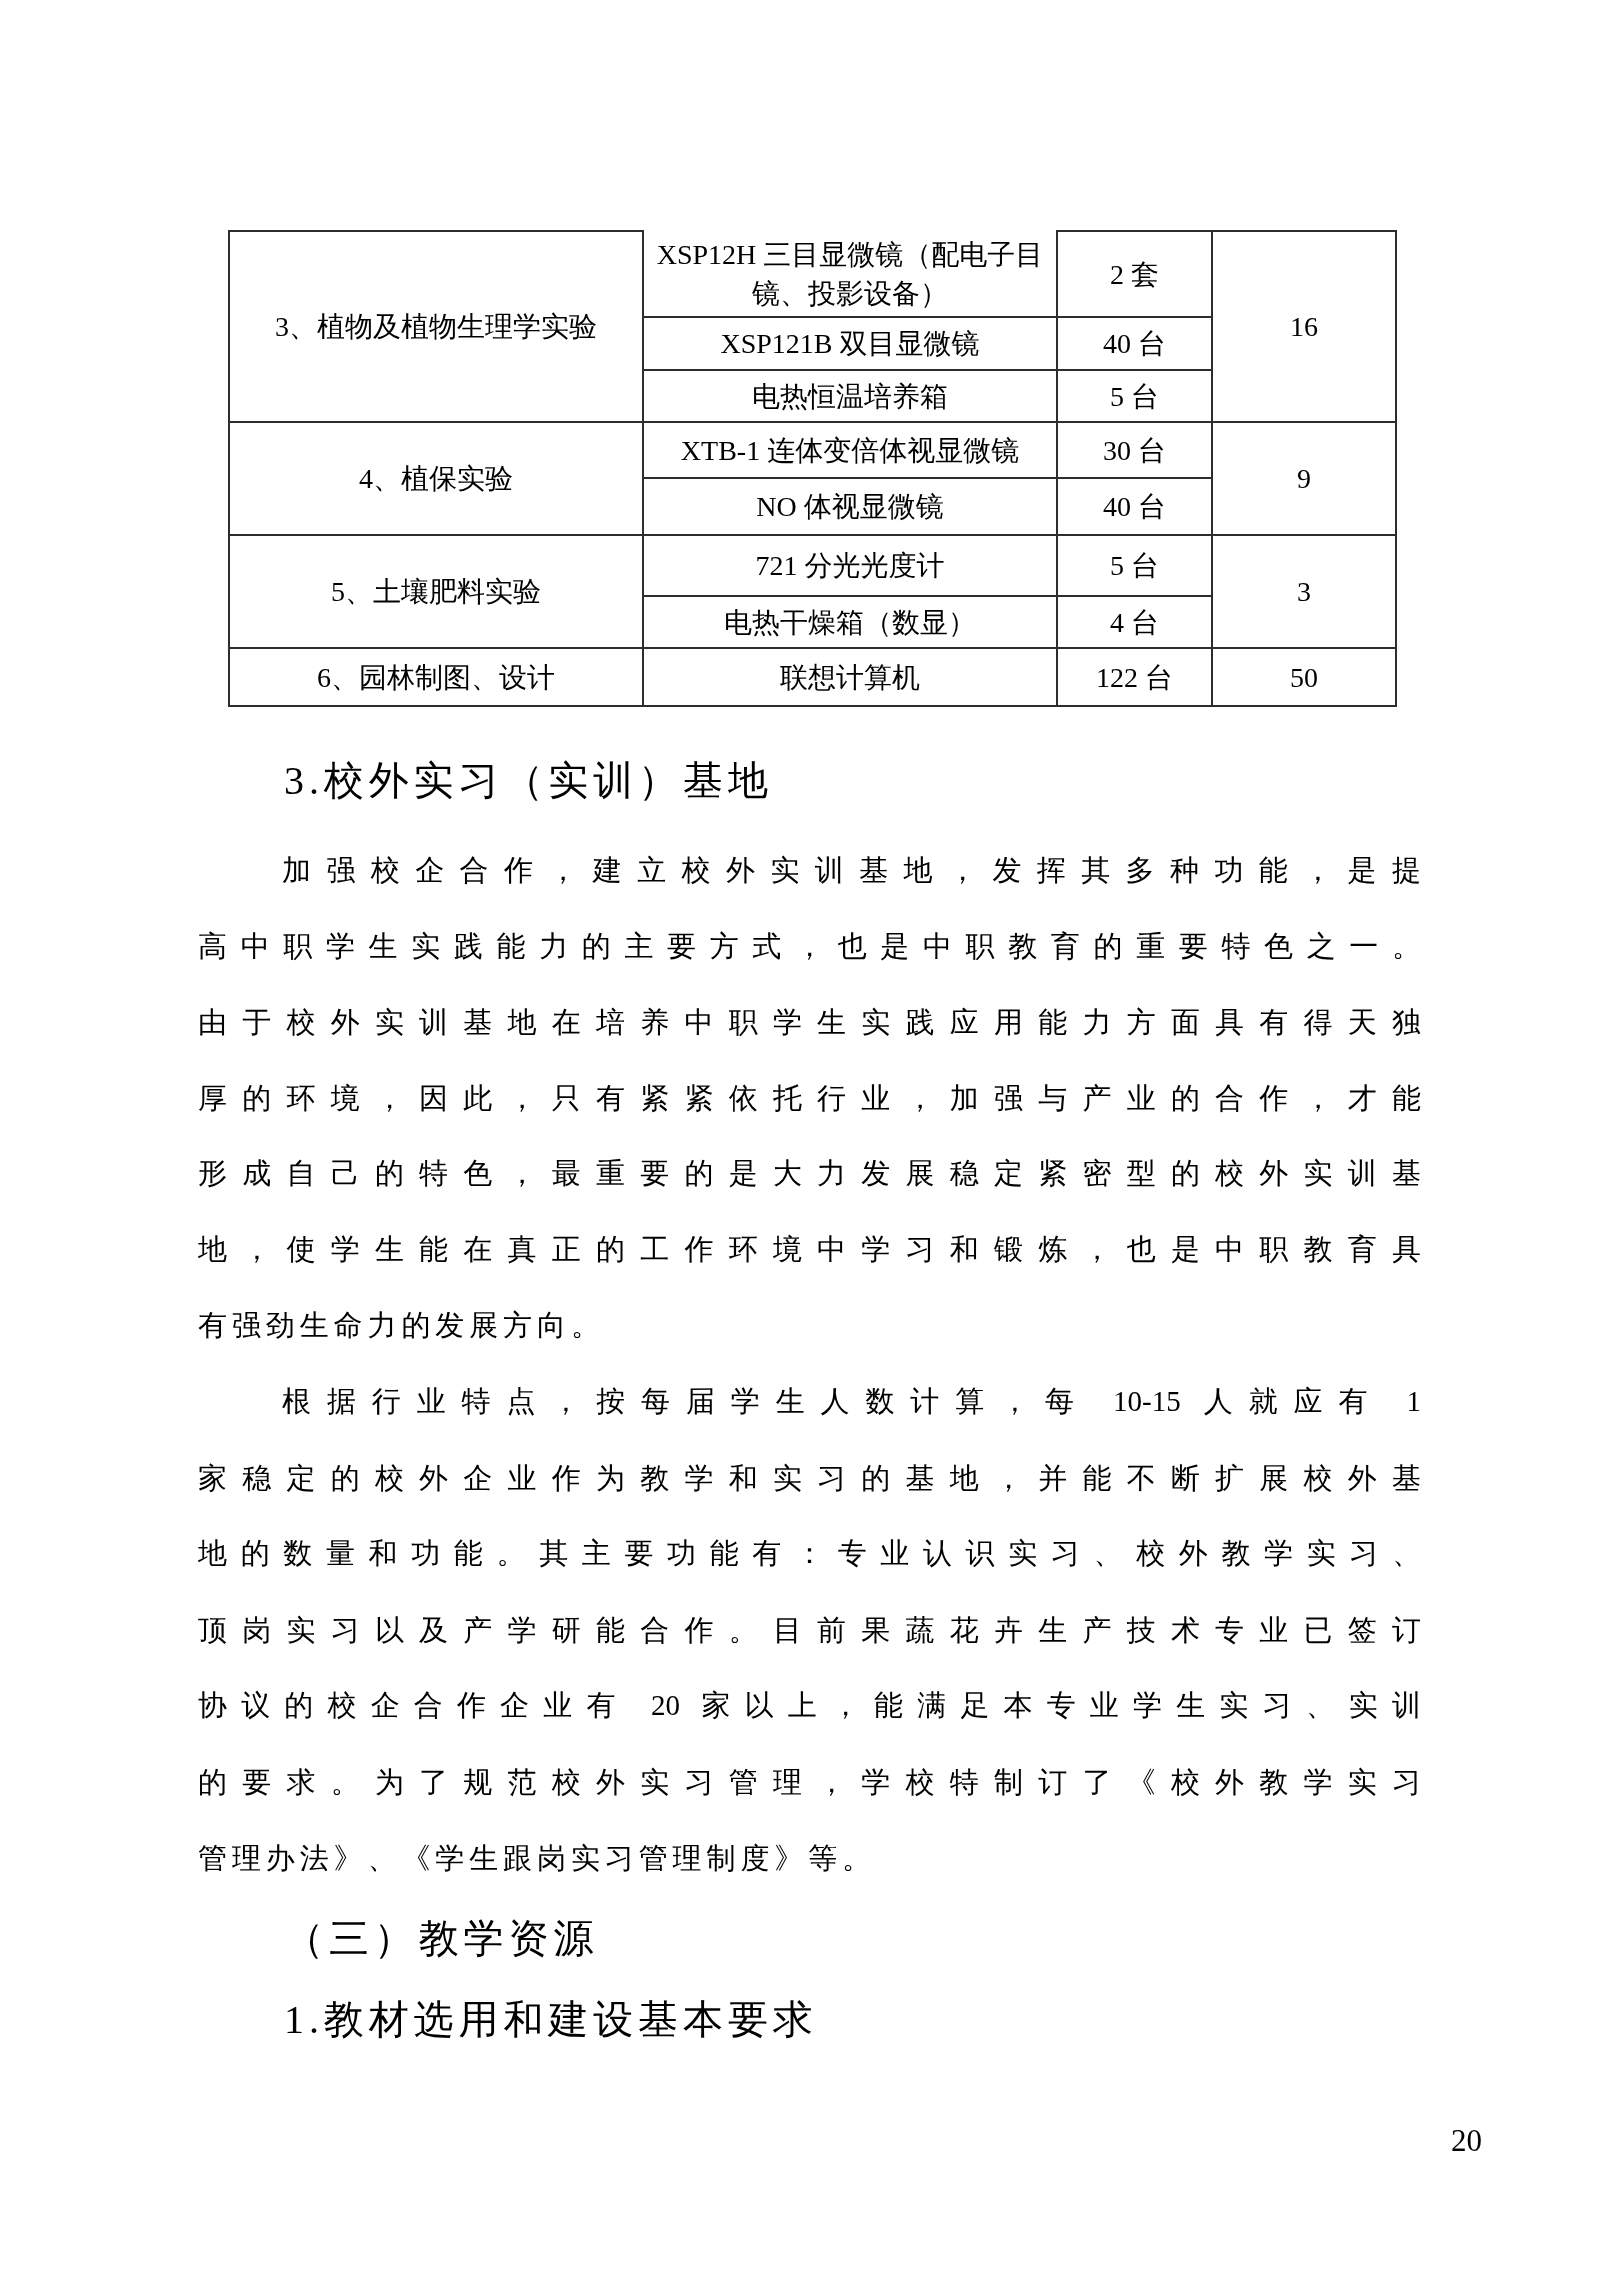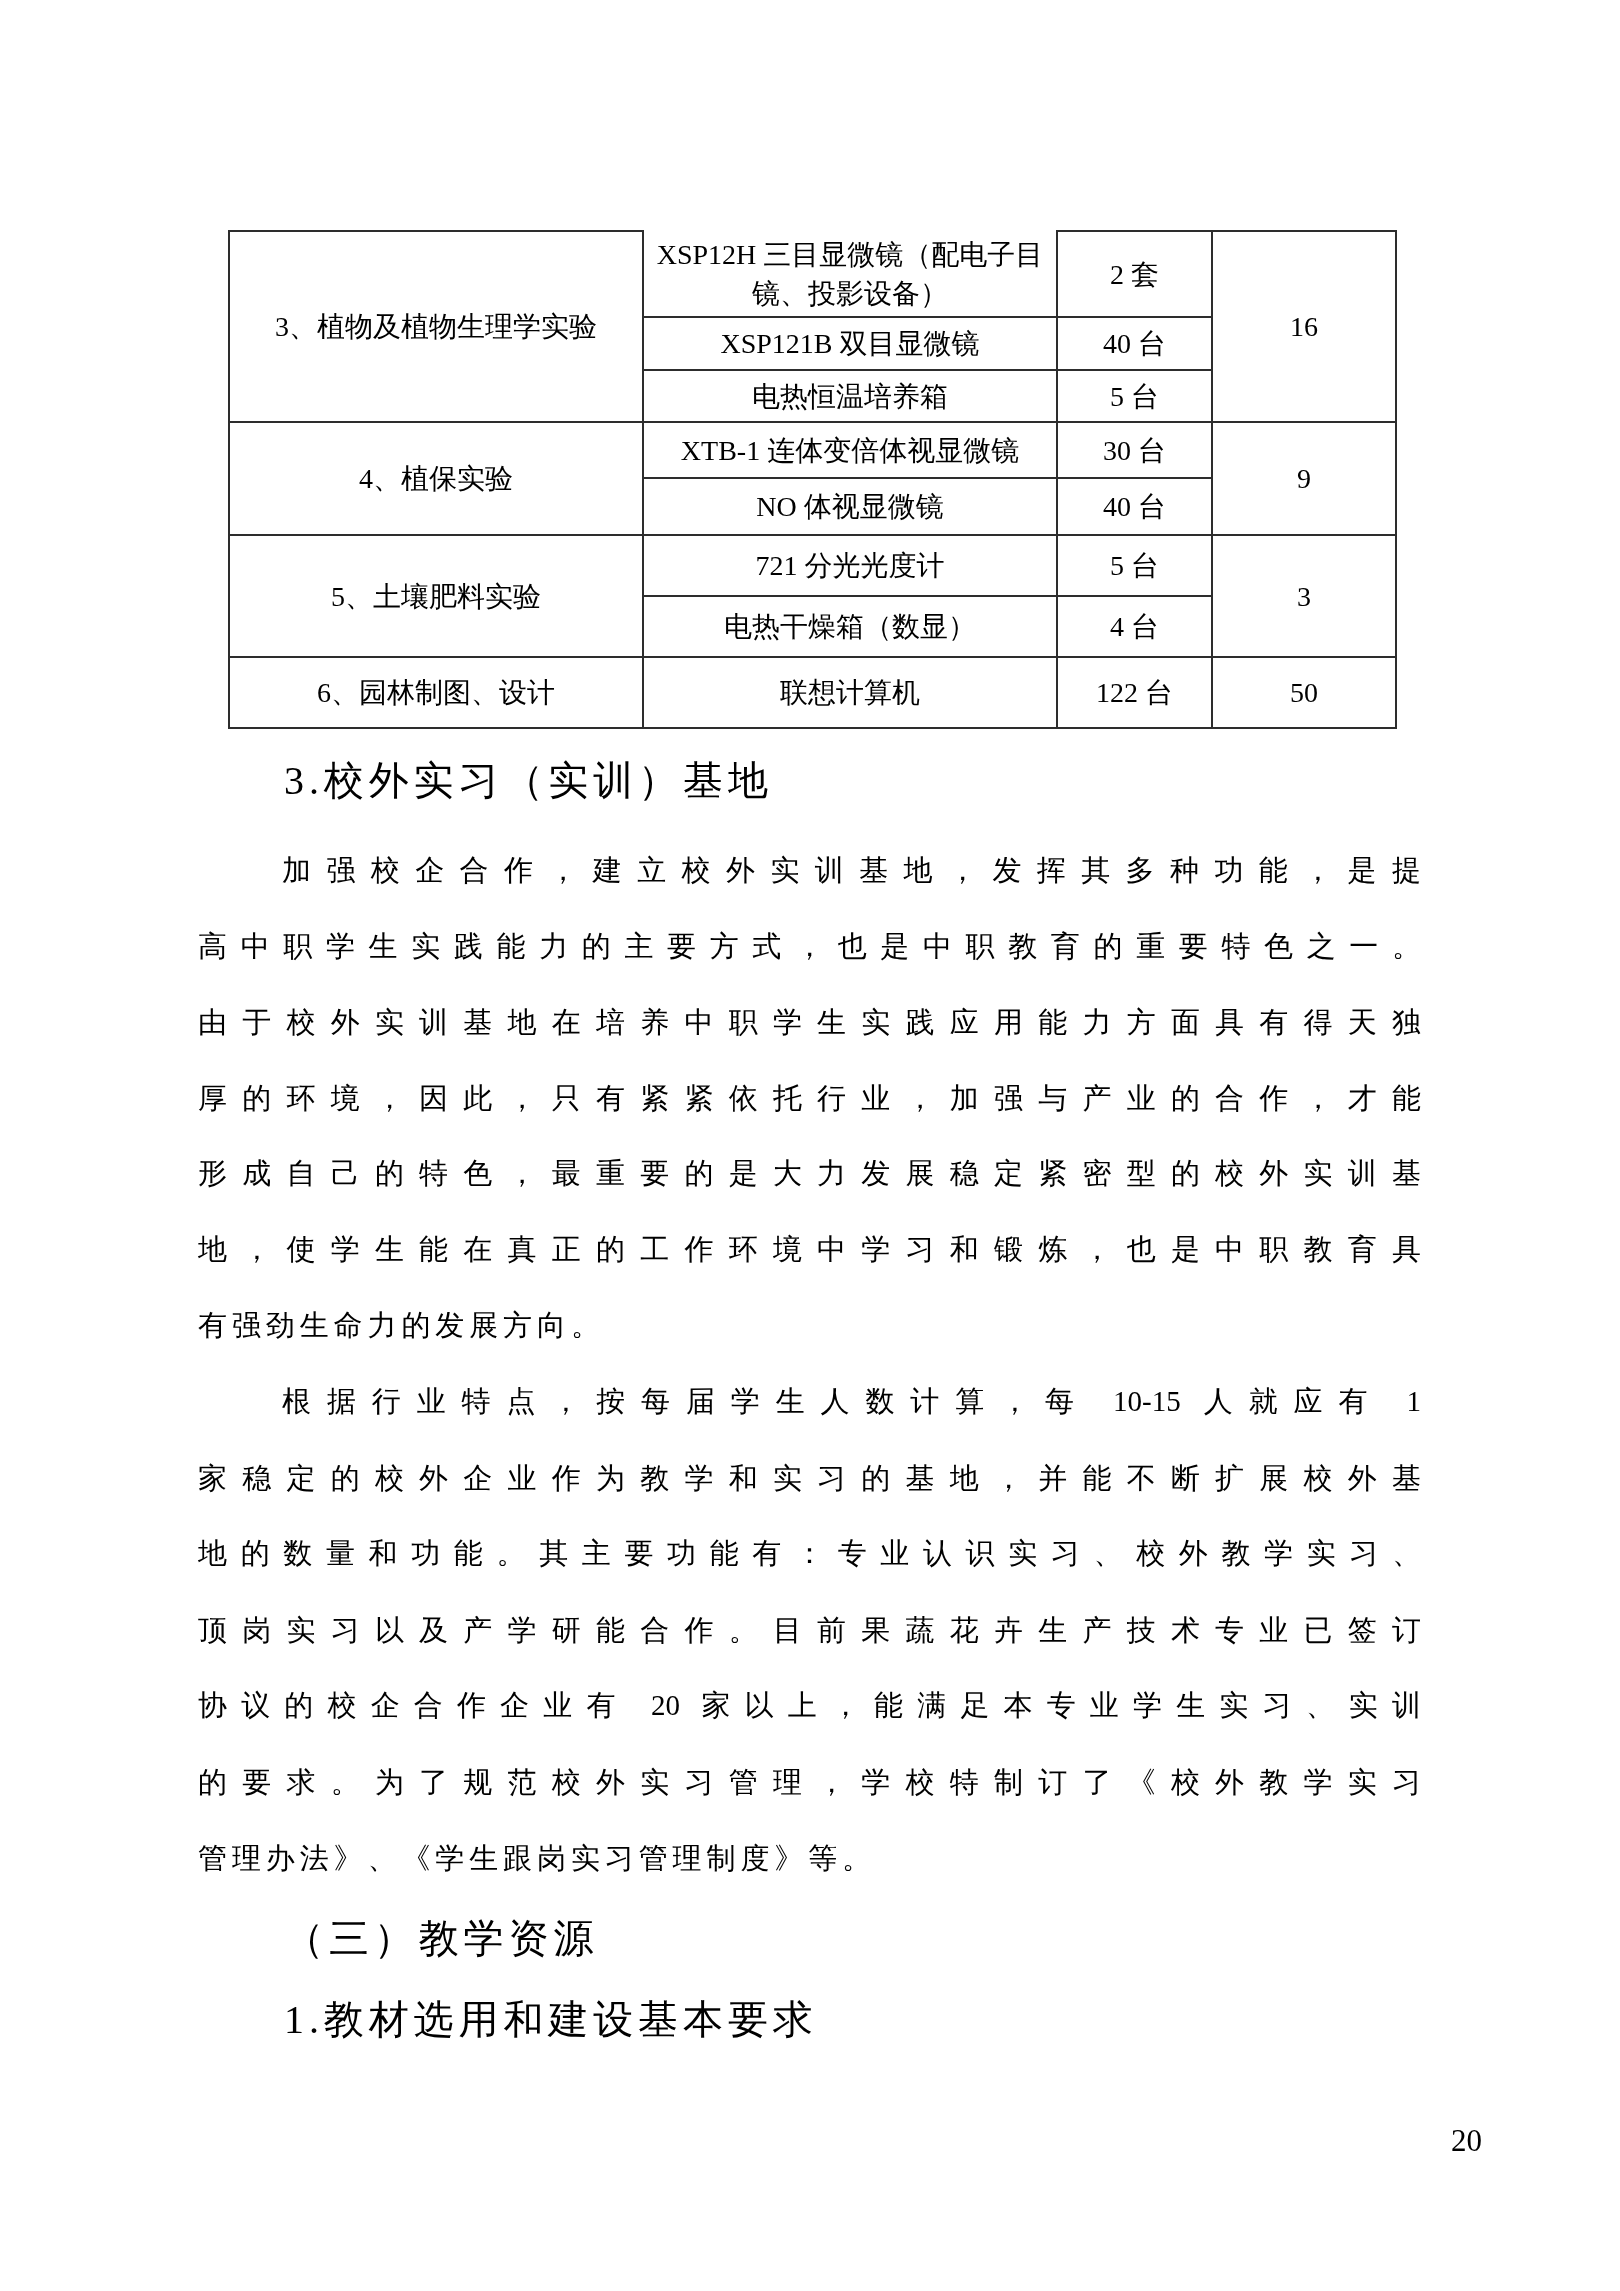--- a/index.html
+++ b/index.html
@@ -86,26 +86,26 @@
         <td>NO 体视显微镜</td>
         <td>40 台</td>
       </tr>
 
       <tr style="height:61px">
         <td rowspan="2">5、土壤肥料实验</td>
         <td>721 分光光度计</td>
         <td>5 台</td>
         <td rowspan="2">3</td>
       </tr>
-      <tr style="height:61px">
+      <tr style="height:52px">
         <td>电热干燥箱（数显）</td>
         <td>4 台</td>
       </tr>
 
-      <tr style="height:71px">
+      <tr style="height:58px">
         <td>6、园林制图、设计</td>
         <td>联想计算机</td>
         <td>122 台</td>
         <td>50</td>
       </tr>
     </tbody>
   </table>
 
   <div class="heading" style="top:753px">3.校外实习（实训）基地</div>
 

